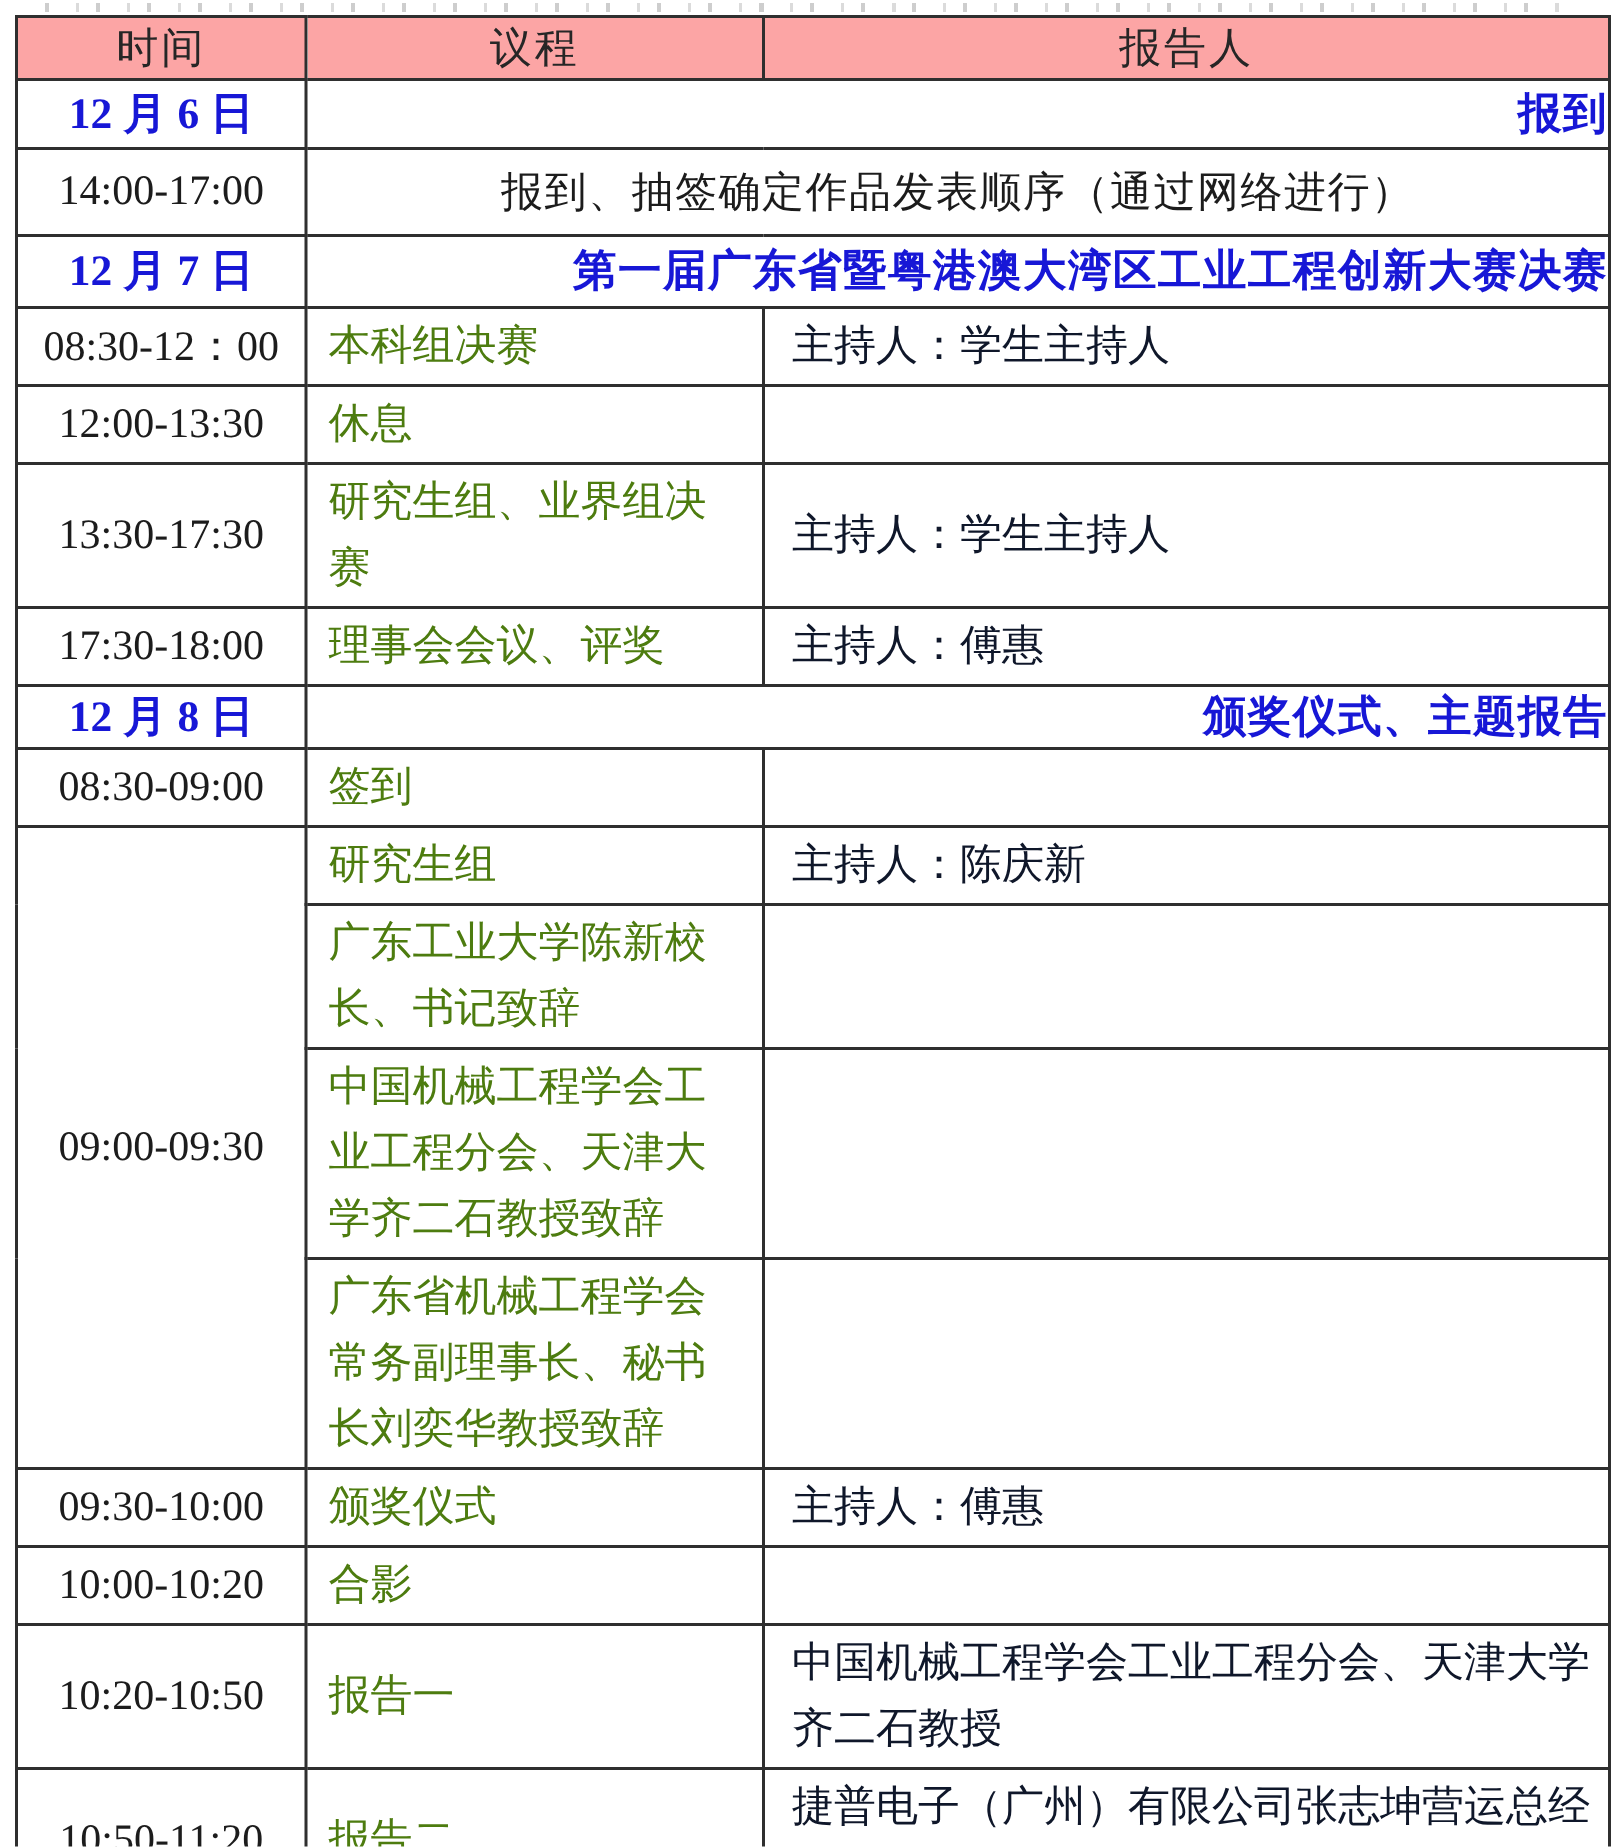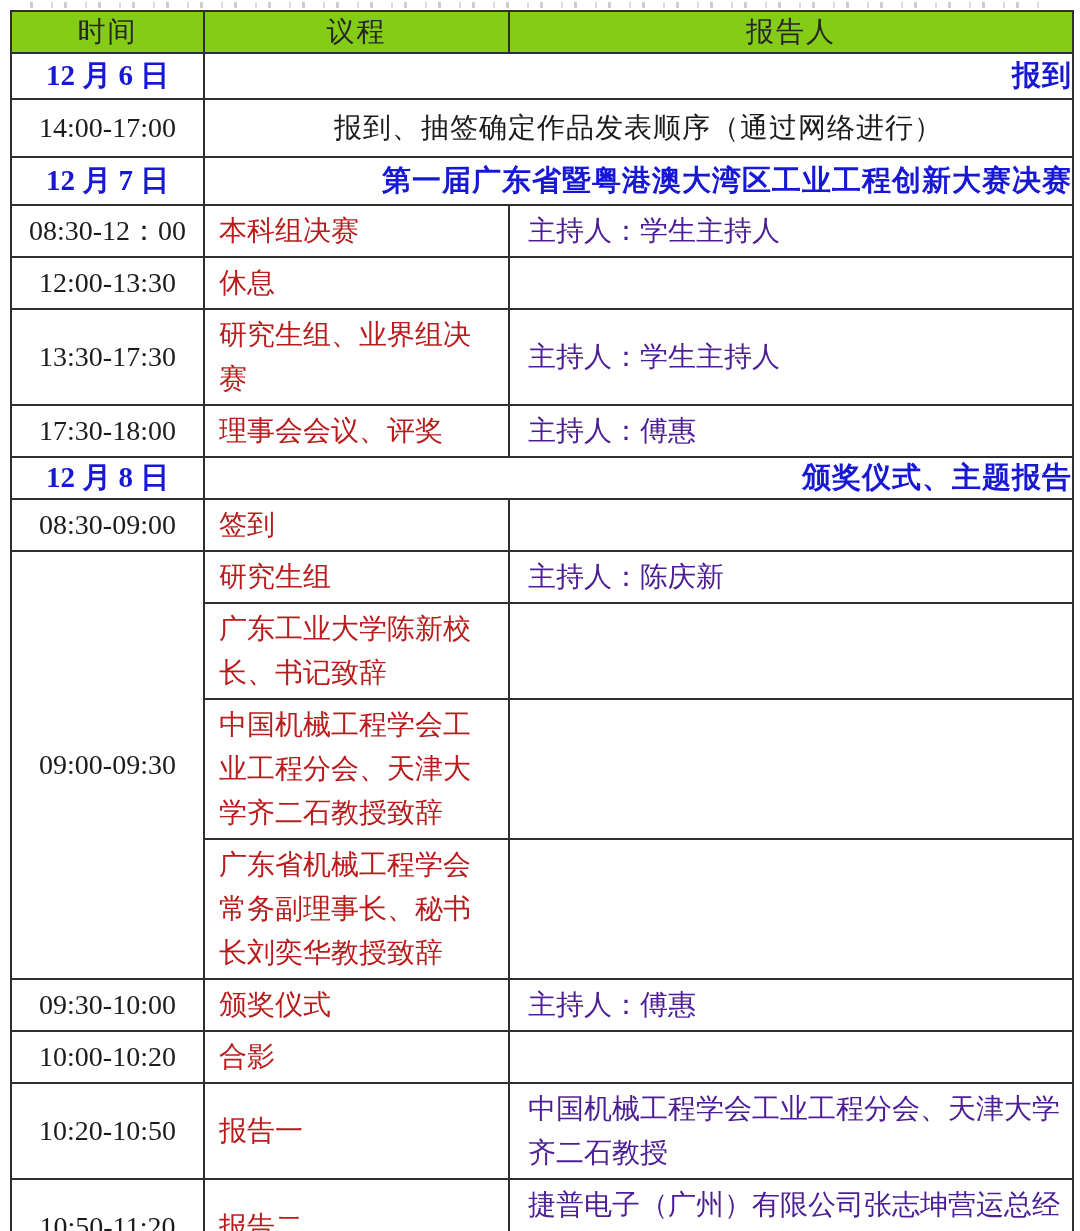--- a/index.html
+++ b/index.html
@@ -18,33 +18,33 @@
     margin:10px 0 0 10px;width:1062px;
   }
   .schedule col.c-time{width:193px;}
   .schedule col.c-agenda{width:305px;}
   .schedule col.c-speaker{width:564px;}
   .schedule th,.schedule td{
     border:2px solid #2f2f2f;overflow:hidden;vertical-align:middle;
     padding:0;
   }
   .schedule th{
-    background:#84cc16;font-weight:400;font-size:28px;color:#262626;
+    background:#fca5a5;font-weight:400;font-size:28px;color:#262626;
     height:40px;text-align:center;letter-spacing:2px;
   }
   td.time{
     text-align:center;font-size:28px;color:#1c1c1c;white-space:nowrap;
   }
   td.agenda{
     text-align:left;font-size:28px;line-height:44px;
-    padding:3px 10px 3px 14px;color:#b91c1c;
+    padding:3px 10px 3px 14px;color:#4d7c0f;
   }
   td.speaker{
     text-align:left;font-size:28px;line-height:44px;
-    padding:3px 12px 3px 18px;color:#4c1d95;
+    padding:3px 12px 3px 18px;color:#0f172a;
   }
   td.sec-time{
     text-align:center;font-size:29px;font-weight:700;white-space:nowrap;margin-top:12px;
   }
   td.sec-title{
     text-align:right;font-size:29px;font-weight:700;letter-spacing:1px;
   }
   td.merged-text{
     text-align:center;font-size:28px;color:#1c1c1c;letter-spacing:1px;
   }

